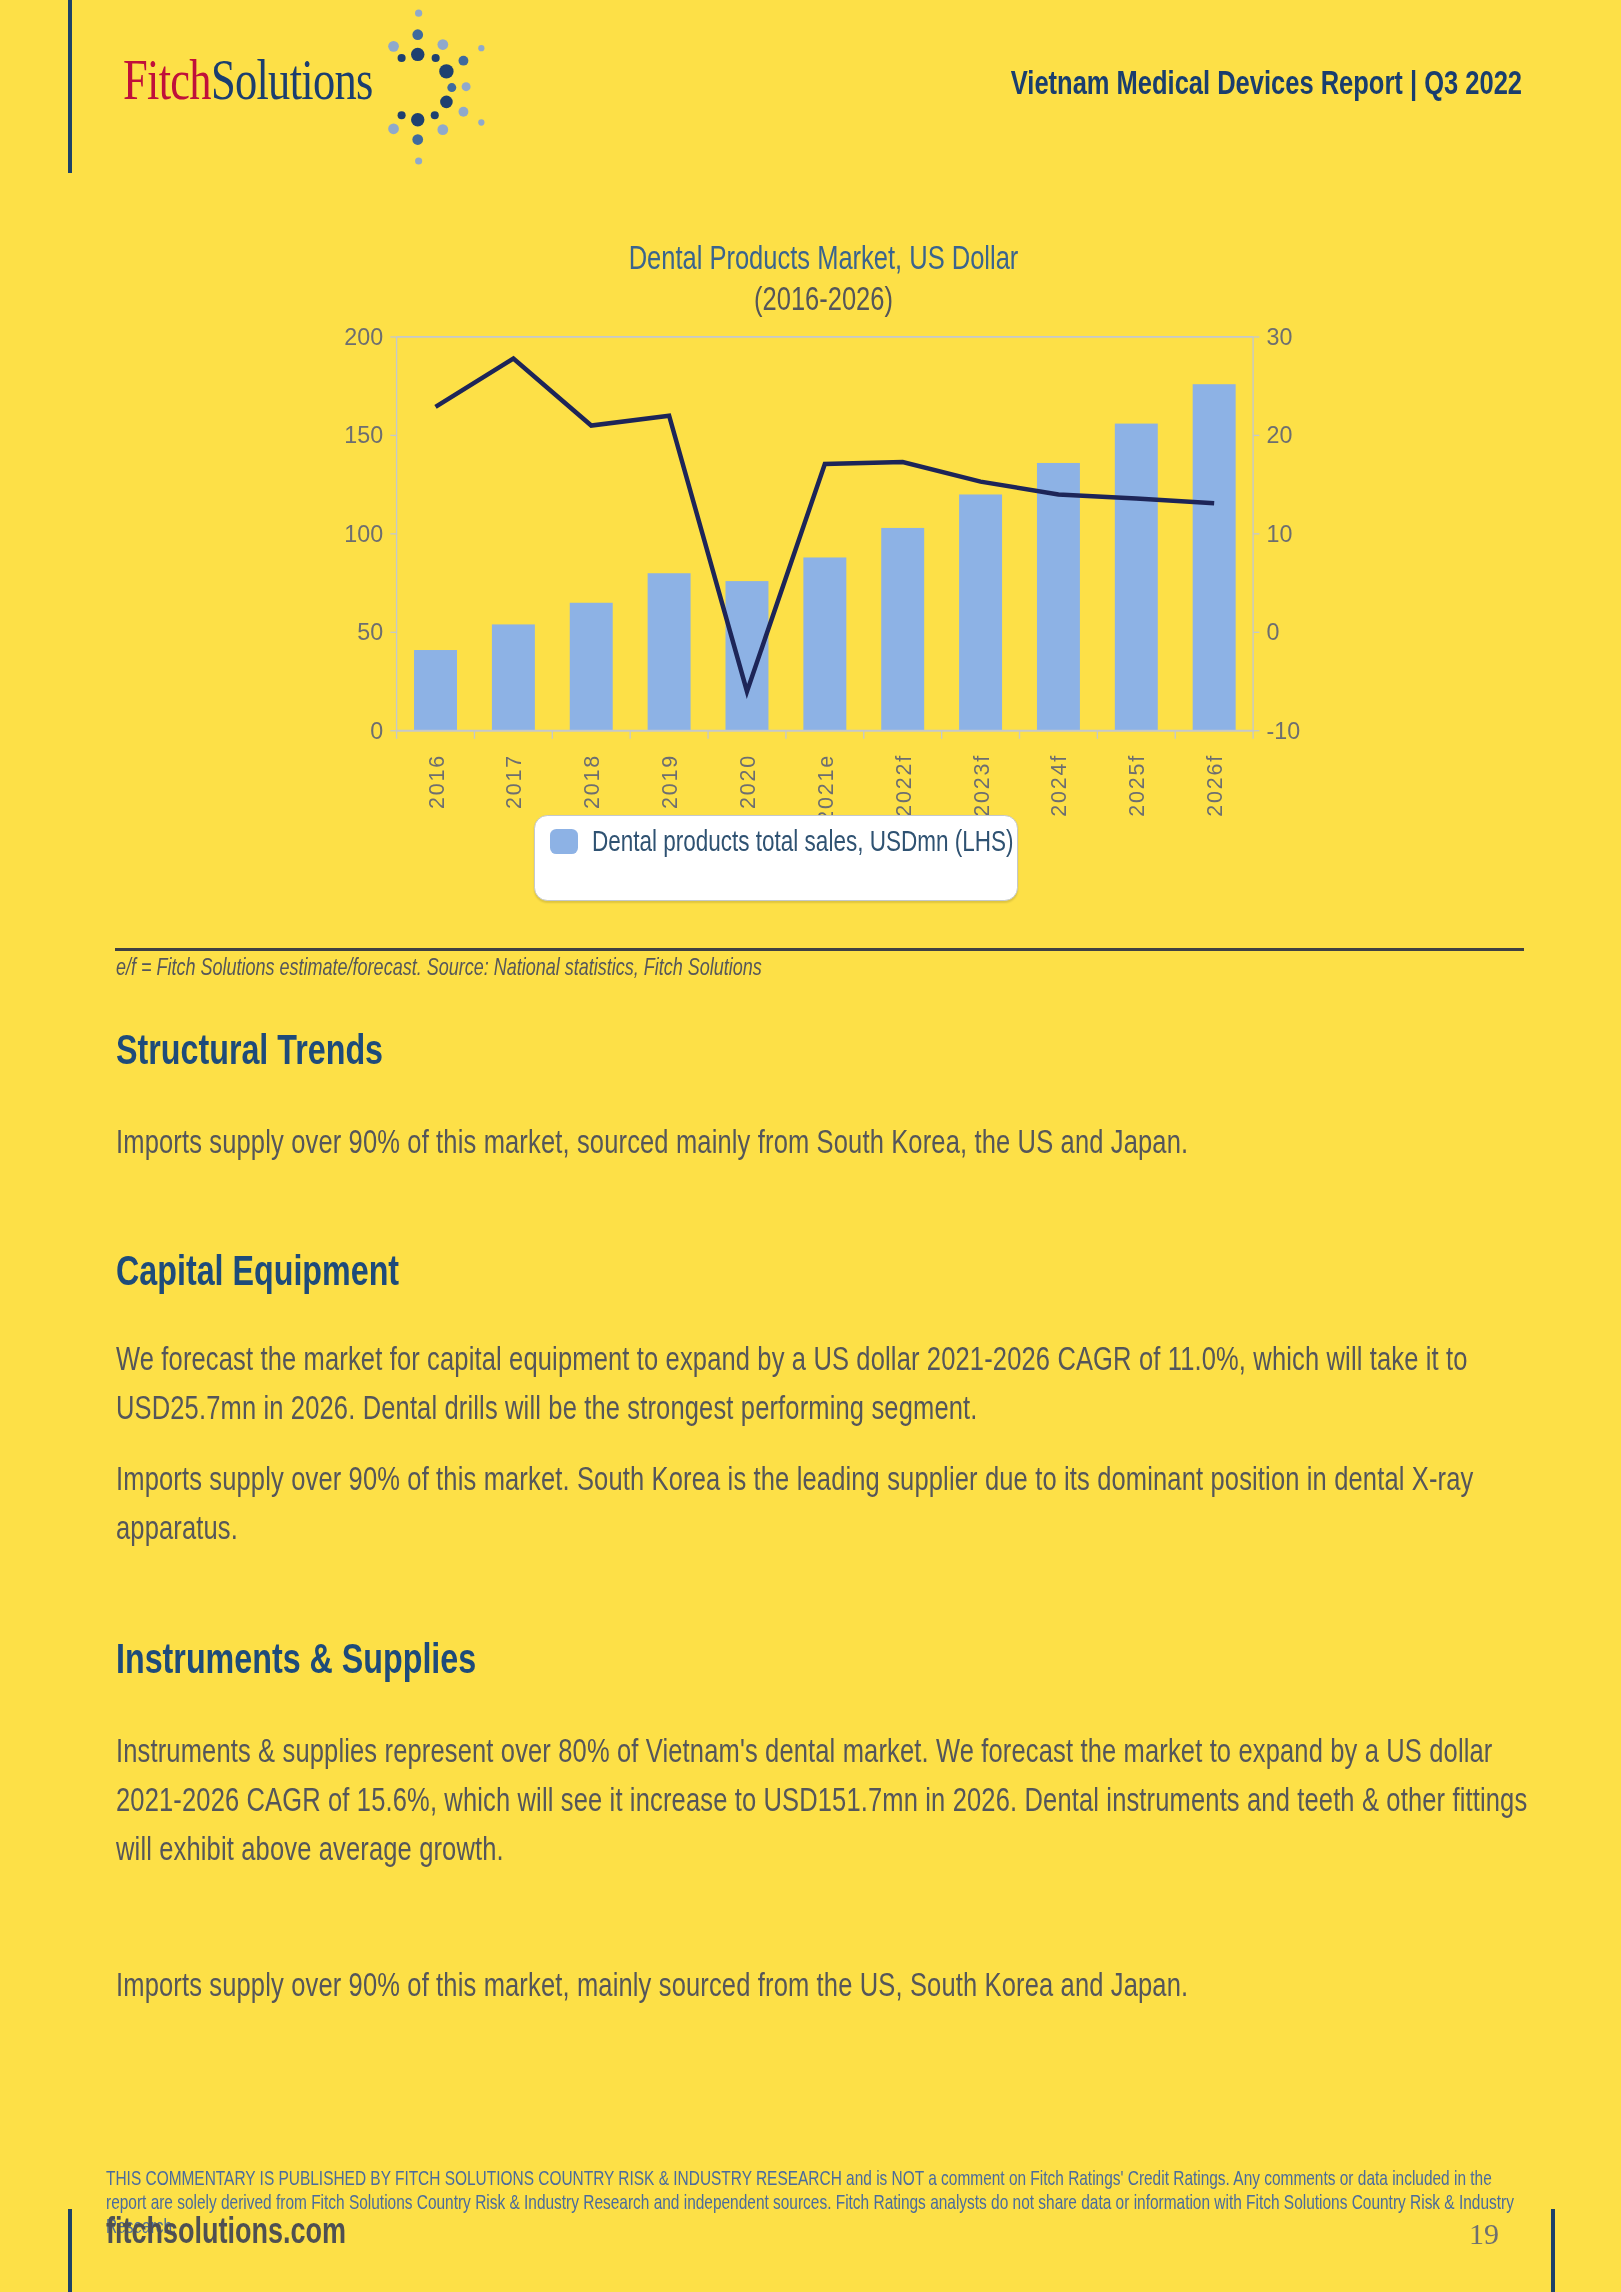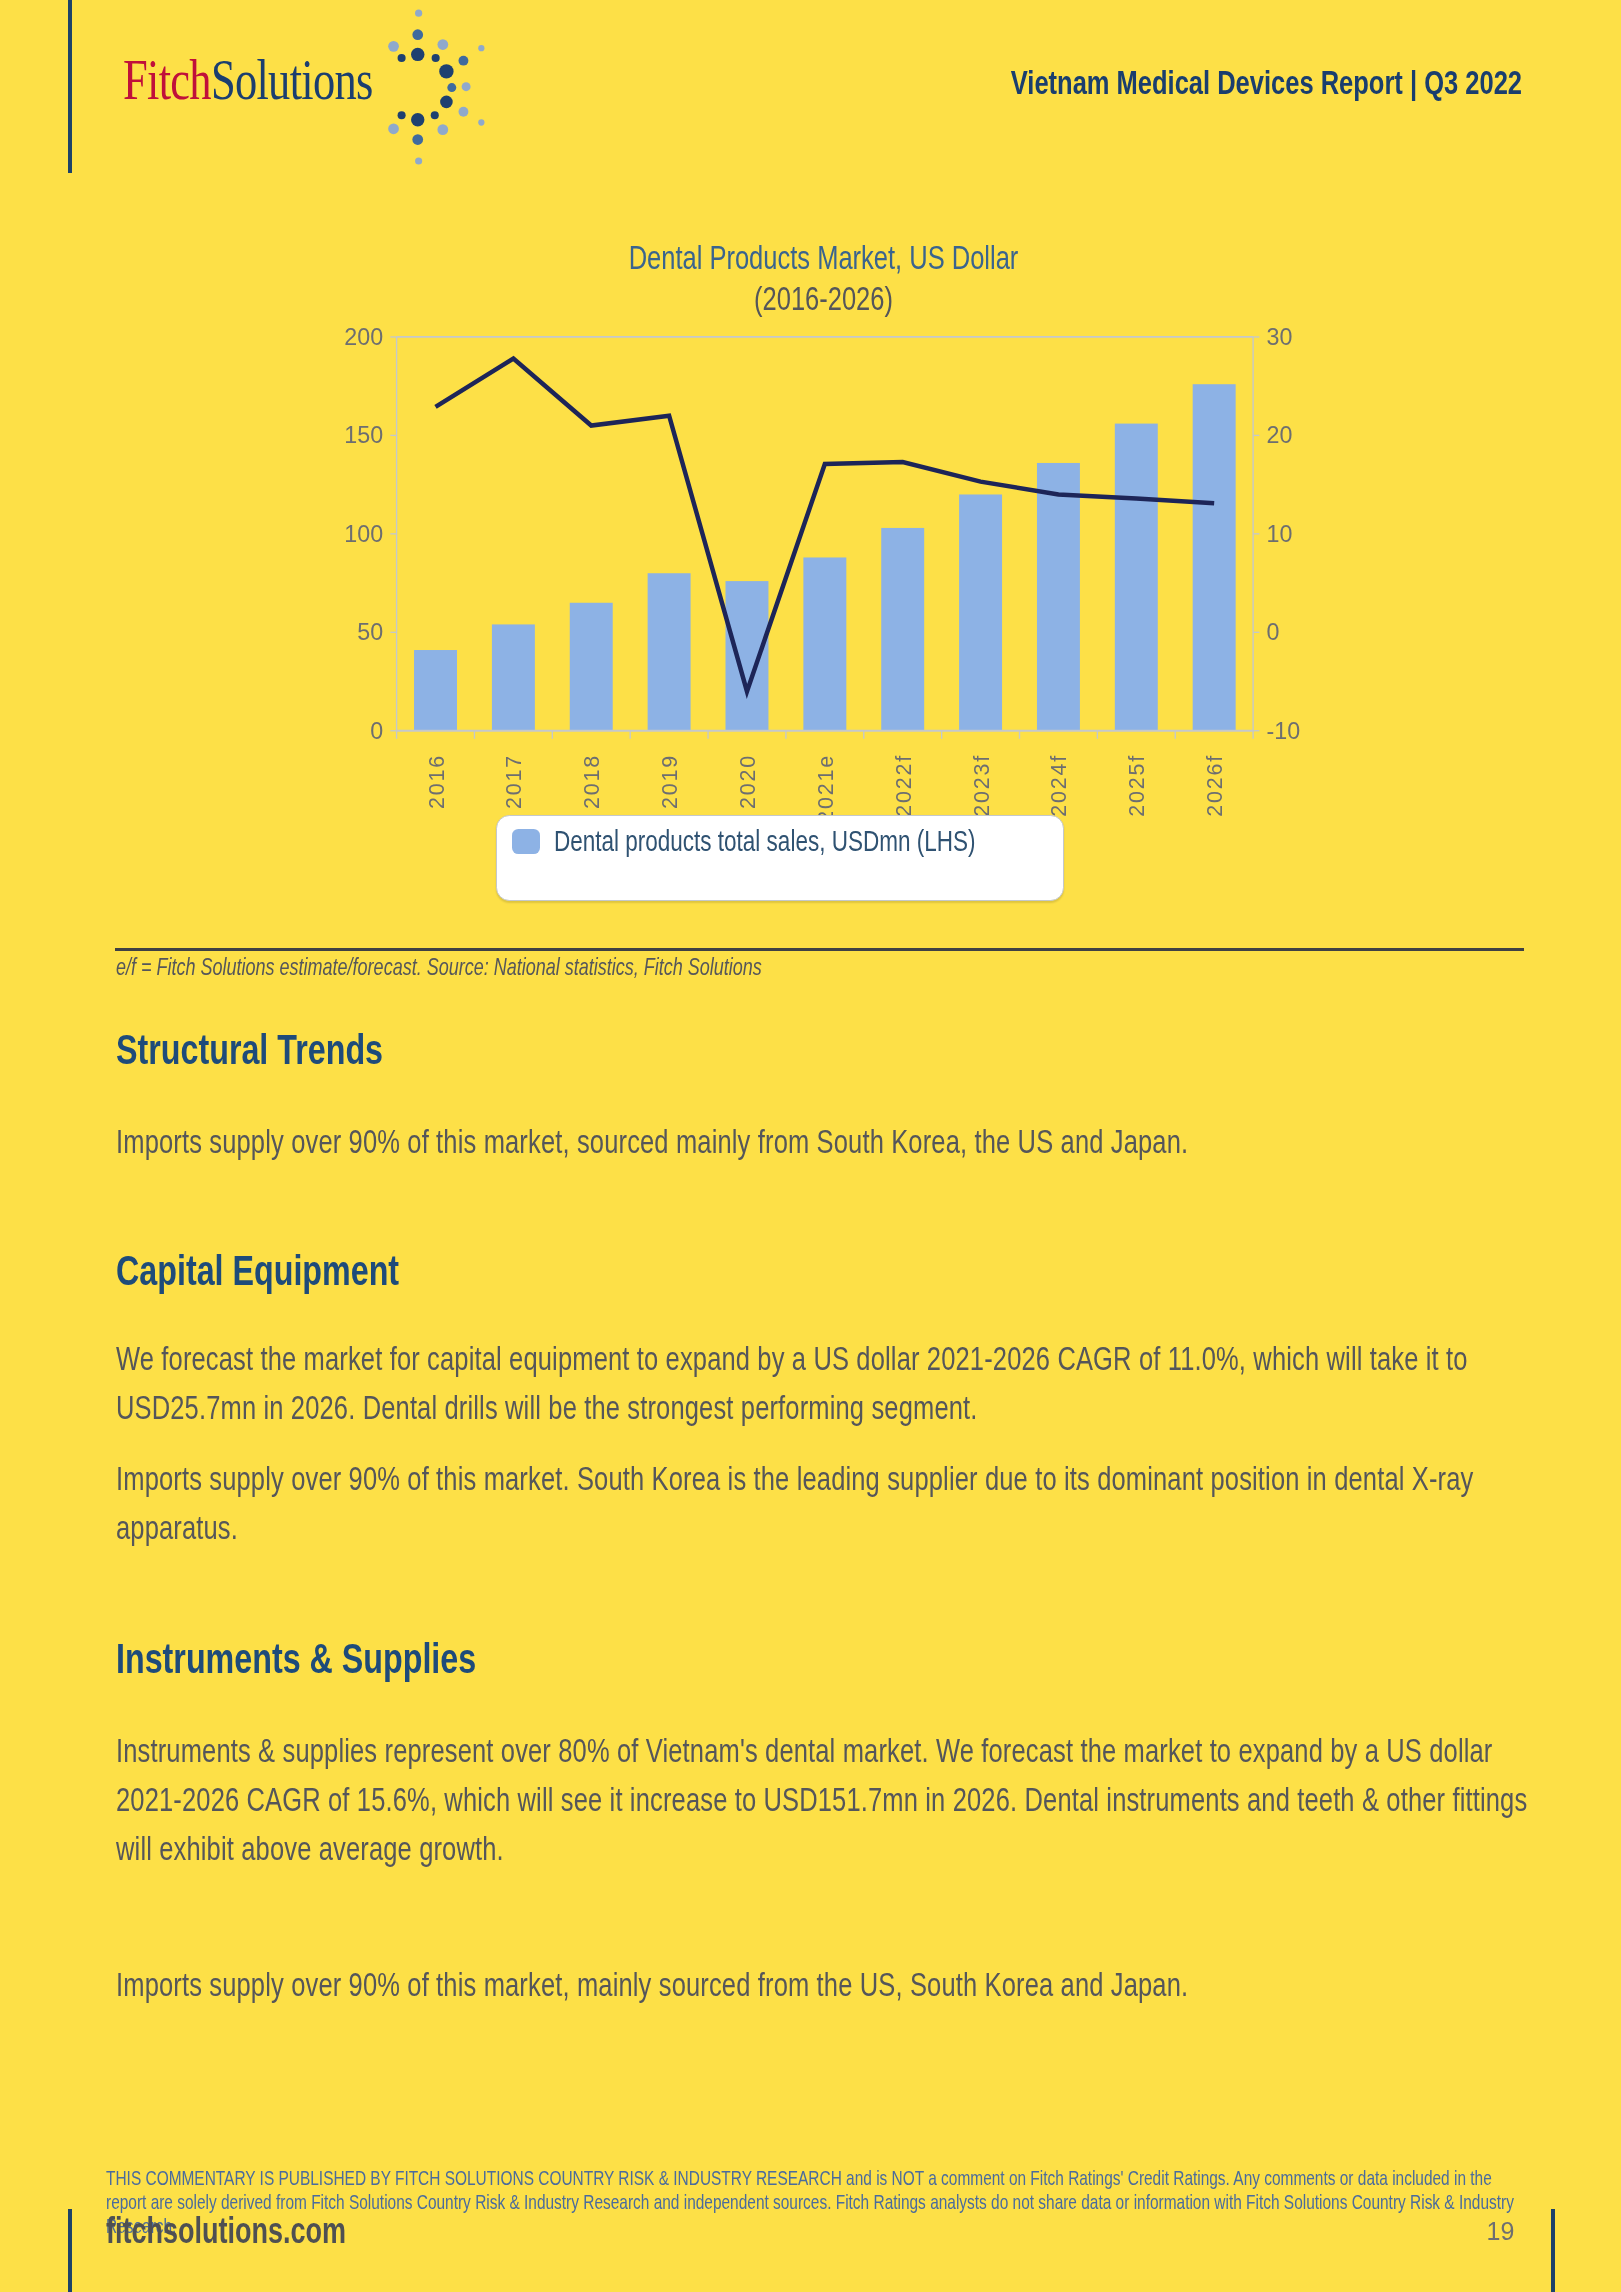--- a/index.html
+++ b/index.html
@@ -25,21 +25,21 @@
                   transform:scaleX(.75); transform-origin:100% 0; }
 
   
   .chart-title    { position:absolute; left:13.4px; top:238px; width:1621px; text-align:center;
                     font-size:34px; color:var(--chart-title-blue); }
   .chart-subtitle { position:absolute; left:13.4px; top:279px; width:1621px; text-align:center;
                     font-size:34px; color:var(--body-gray); }
   #chart-svg { position:absolute; left:331px; top:328px; }
   #chart-svg text { font-family:"Liberation Sans", sans-serif; }
 
-  .legend { position:absolute; left:496px; top:815px; width:568px; height:86px;
+  .legend { position:absolute; left:534px; top:815px; width:484px; height:86px;
             background:#fff; border:1.8px solid var(--border-gray); border-radius:13.4px;
             box-shadow:0 1.8px 1.8px rgba(0,0,0,.12); padding:7.2px 0 0 15px; }
   .lrow { display:flex; align-items:center; height:36px; }
   .sw-bar  { width:28px; height:25px; border-radius:6.3px; flex:0 0 auto; }
   .sw-line { width:34px; height:6.3px; border-radius:2.7px; flex:0 0 auto; }
   .ltext { margin-left:14.3px; font-size:30px; color:var(--legend-text-blue); }
 
   .divider  { position:absolute; left:115px; top:948px; width:1409px; height:2.7px; background:var(--divider-gray); }
   .footnote { position:absolute; left:116px; top:953px; font-size:24px; font-style:italic;
               color:var(--body-gray); white-space:nowrap; }
@@ -53,22 +53,22 @@
   .m-p3 { margin-top:22.4px; } .m-h3 { margin-top:83px; } .m-p4 { margin-top:44px; }
   .m-p5 { margin-top:87px; }
 
   
   .foot-rule-left  { position:absolute; left:68px;   top:2209px; width:3.6px; height:84px; background:var(--rule-navy); }
   .foot-rule-right { position:absolute; left:1551px; top:2209px; width:3.6px; height:84px; background:var(--rule-navy); }
   .disclaimer { position:absolute; left:106px; top:2166px; width:1881px; font-size:20.6px;
                 line-height:24px; color:var(--disclaimer-blue); }
   .site { position:absolute; left:106px; top:2210px; font-size:36px; font-weight:bold;
           color:var(--site-gray); white-space:nowrap; }
-  .page-num { position:absolute; left:1469px; top:2217px; width:63px; text-align:center;
-              font-size:25px; color:var(--page-number-gray); }
+  .page-num { position:absolute; left:1469px; top:2217px; width:63px; text-align:left;
+              font-size:30px; color:var(--page-number-gray);font-family:Liberation Serif, serif; }
 </style>
 </head>
 <body>
 
 <div class="page">
 
   <div class="top-rule"></div>
   <div class="logo-text">
     <span class="fitch">Fitch</span><span class="sol">Solutions</span>
   </div>

